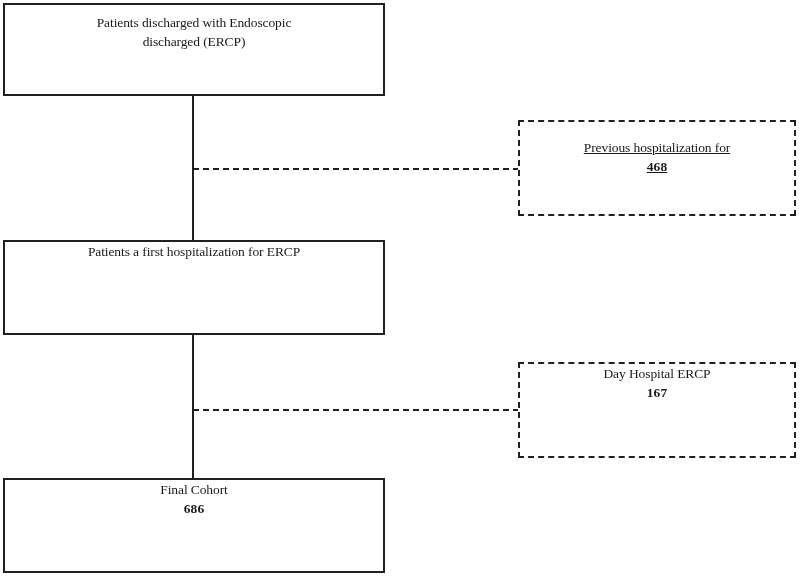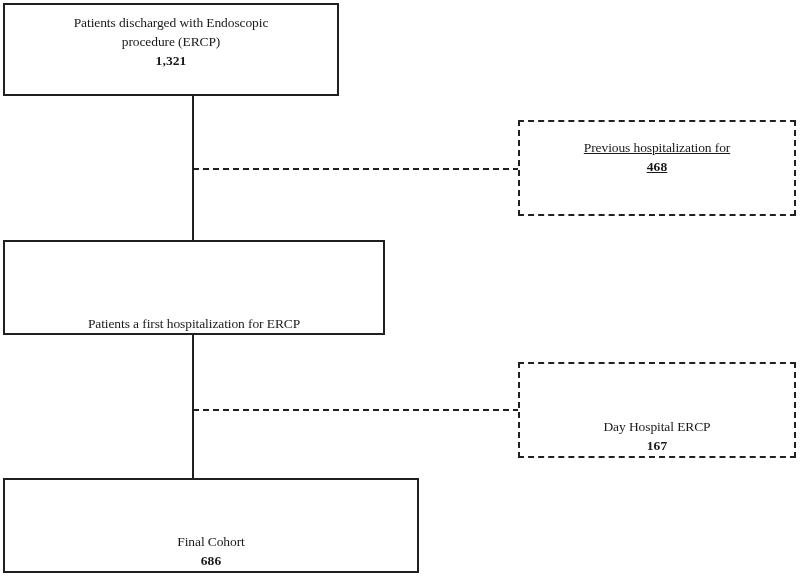--- a/index.html
+++ b/index.html
@@ -47,21 +47,21 @@
   .node-count {
     display: block;
     font-size: 13.5px;
     line-height: 20px;
     font-weight: bold;
     letter-spacing: 0.1px;
   }
 
   
   .align-top .node-inner { padding-top: 8px; }
-  .align-mid  { display: flex; align-items: flex-end; justify-content: center; }
+  .align-mid  { display: flex; align-items: flex-start; justify-content: center; }
   .align-upper .node-inner { padding-top: 16px; }
 
   
   .conn-v {
     position: absolute;
     width: 2px;
     background: #231f20;
     z-index: 1;
   }
   .conn-h-dashed {
@@ -77,25 +77,24 @@
 <div id="flowchart">
 
   <div class="conn-v" style="left:192px; top:95px; height:146px;"></div>
 
   <div class="conn-h-dashed" style="left:193px; top:168px; width:326px;"></div>
 
   <div class="conn-v" style="left:192px; top:334px; height:145px;"></div>
 
   <div class="conn-h-dashed" style="left:193px; top:409px; width:326px;"></div>
 
-  <div class="node solid align-top" style="left:3px; top:3px; width:336px; height:93px;">
+  <div class="node solid align-top" style="left:3px; top:3px; width:382px; height:93px;">
     <div class="node-inner">
       <span class="node-line">Patients discharged with Endoscopic</span>
-      <span class="node-line">procedure (ERCP)</span>
-      <span class="node-count">1,321</span>
+      <span class="node-line">discharged (ERCP)</span>
     </div>
   </div>
 
   <div class="node dashed align-upper" style="left:518px; top:120px; width:278px; height:96px;text-decoration:underline;">
     <div class="node-inner">
       <span class="node-line">Previous hospitalization for</span>
       <span class="node-count">468</span>
     </div>
   </div>
 
@@ -105,20 +104,20 @@
     </div>
   </div>
 
   <div class="node dashed align-mid" style="left:518px; top:362px; width:278px; height:96px;">
     <div class="node-inner">
       <span class="node-line">Day Hospital ERCP</span>
       <span class="node-count">167</span>
     </div>
   </div>
 
-  <div class="node solid align-mid" style="left:3px; top:478px; width:416px; height:95px;">
+  <div class="node solid align-mid" style="left:3px; top:478px; width:382px; height:95px;">
     <div class="node-inner">
       <span class="node-line">Final Cohort</span>
       <span class="node-count">686</span>
     </div>
   </div>
 
 </div>
 
 </body></html>

